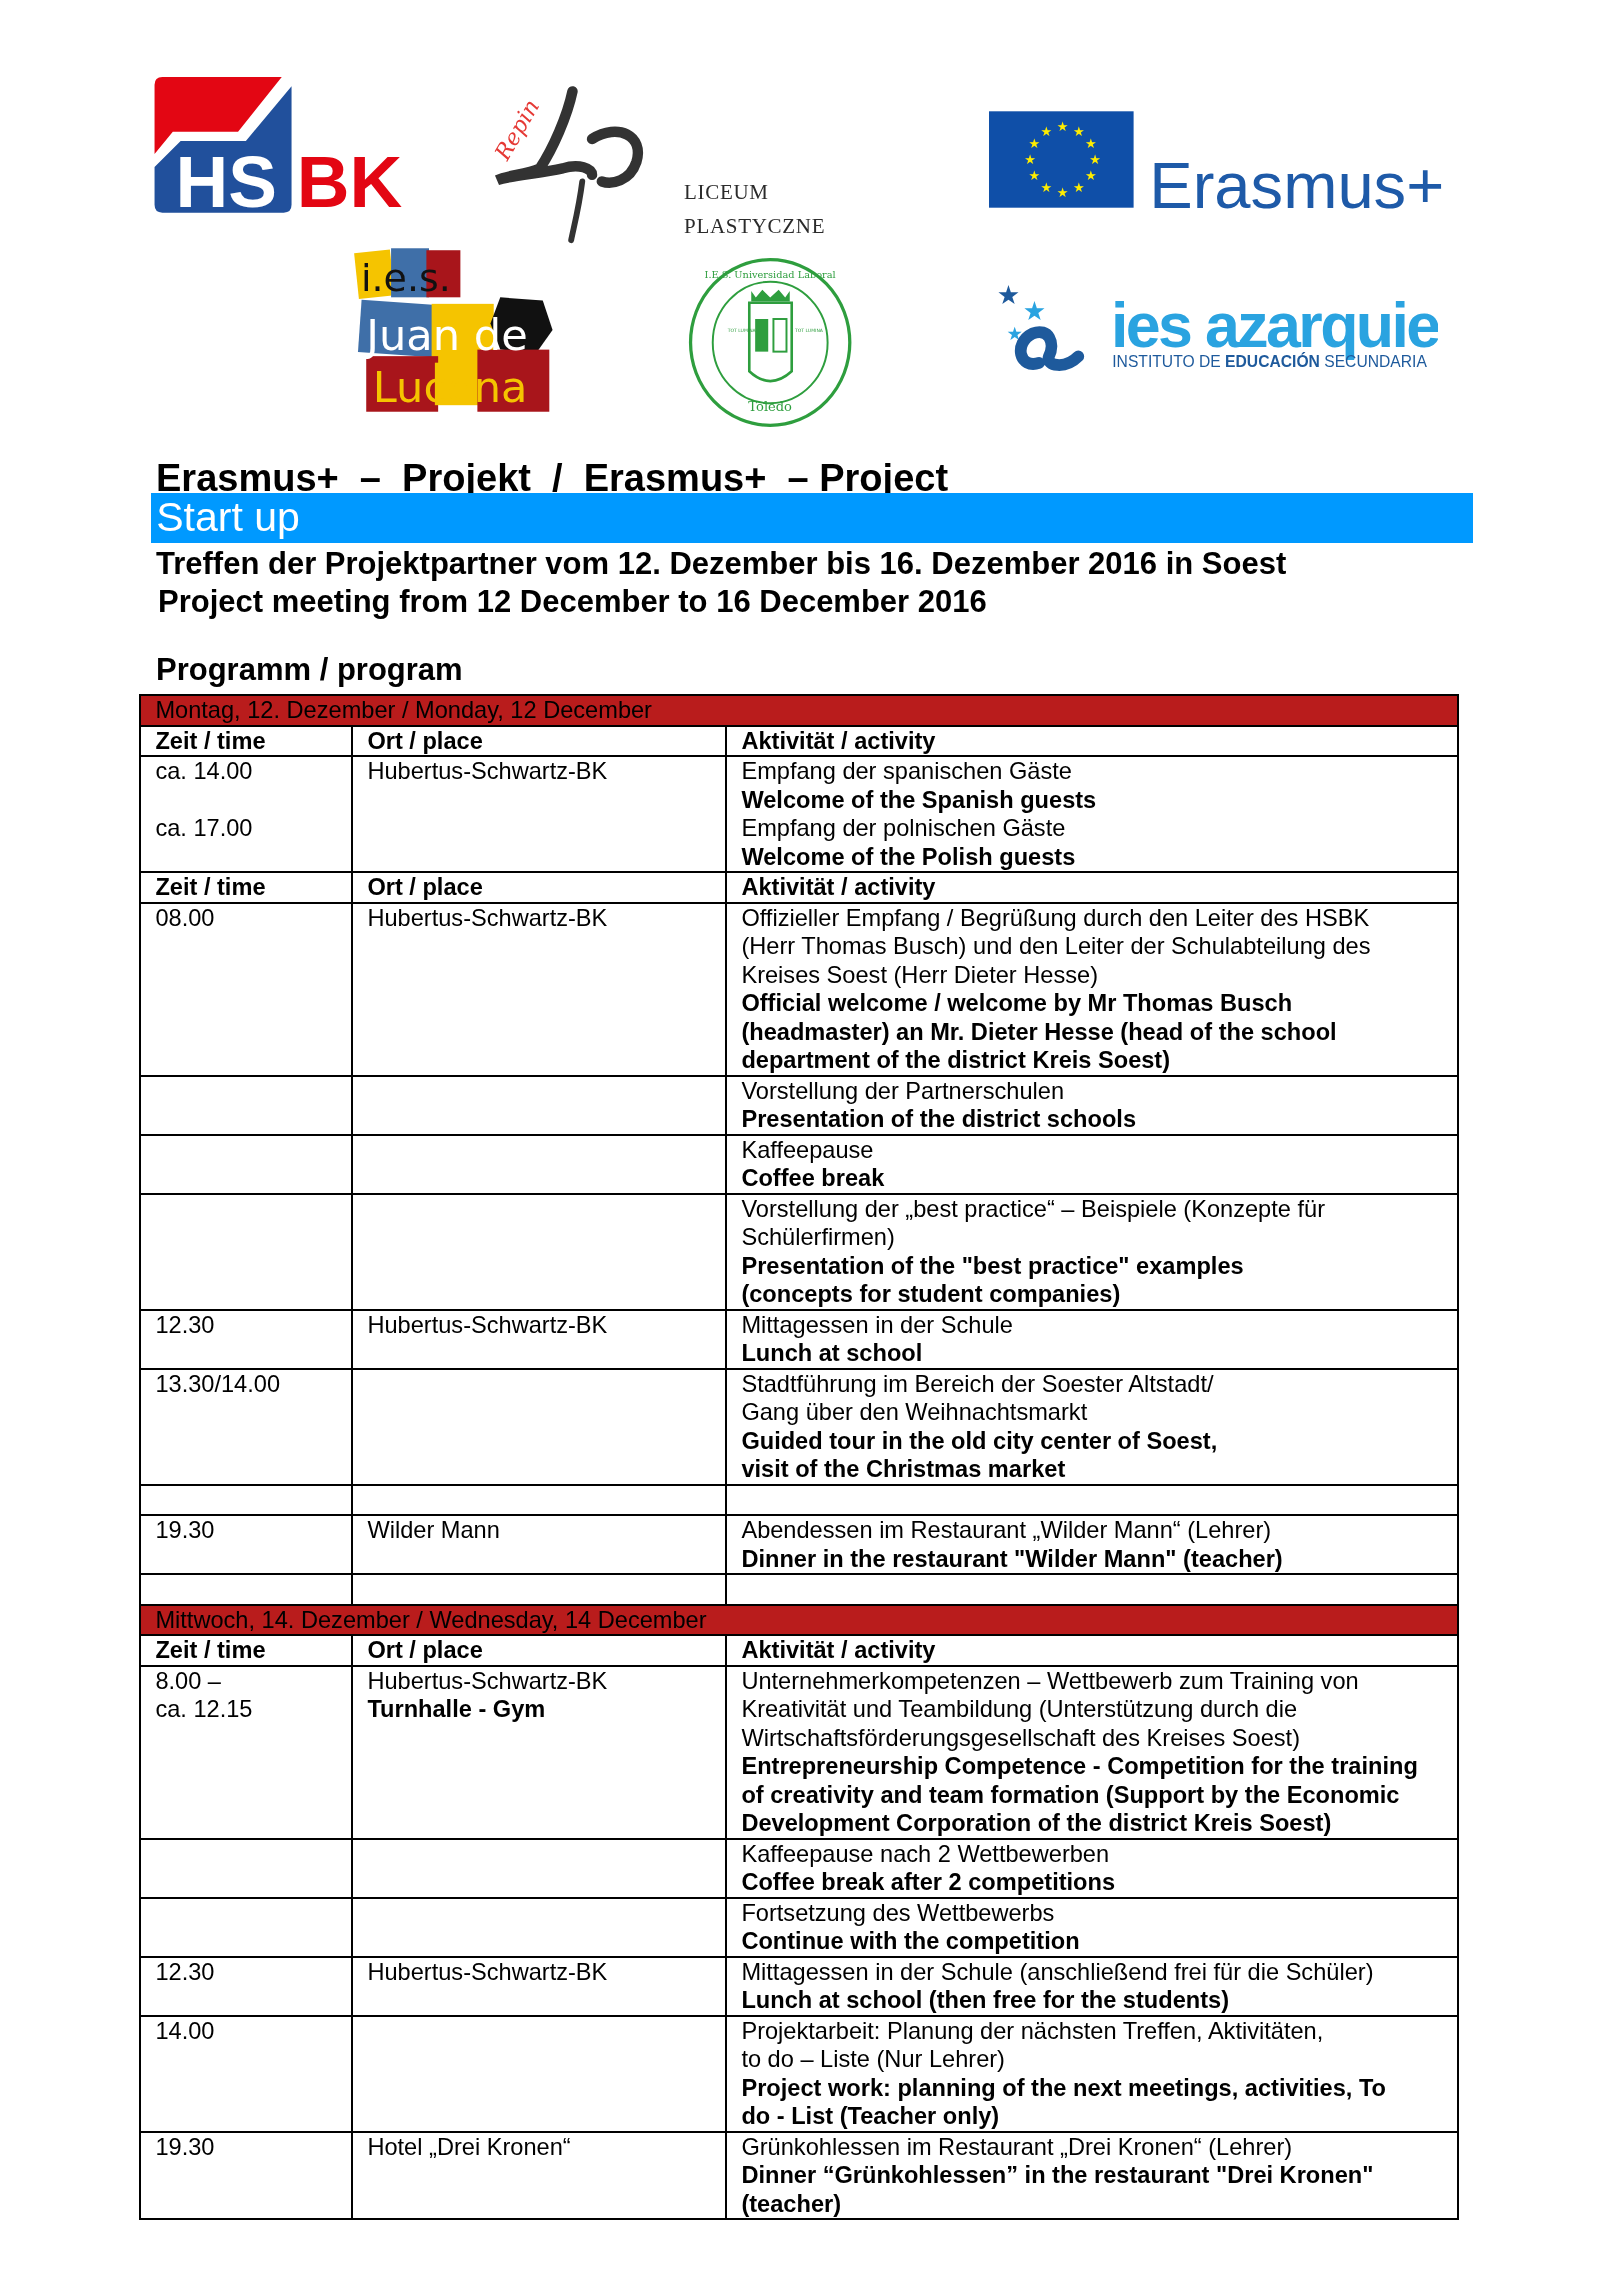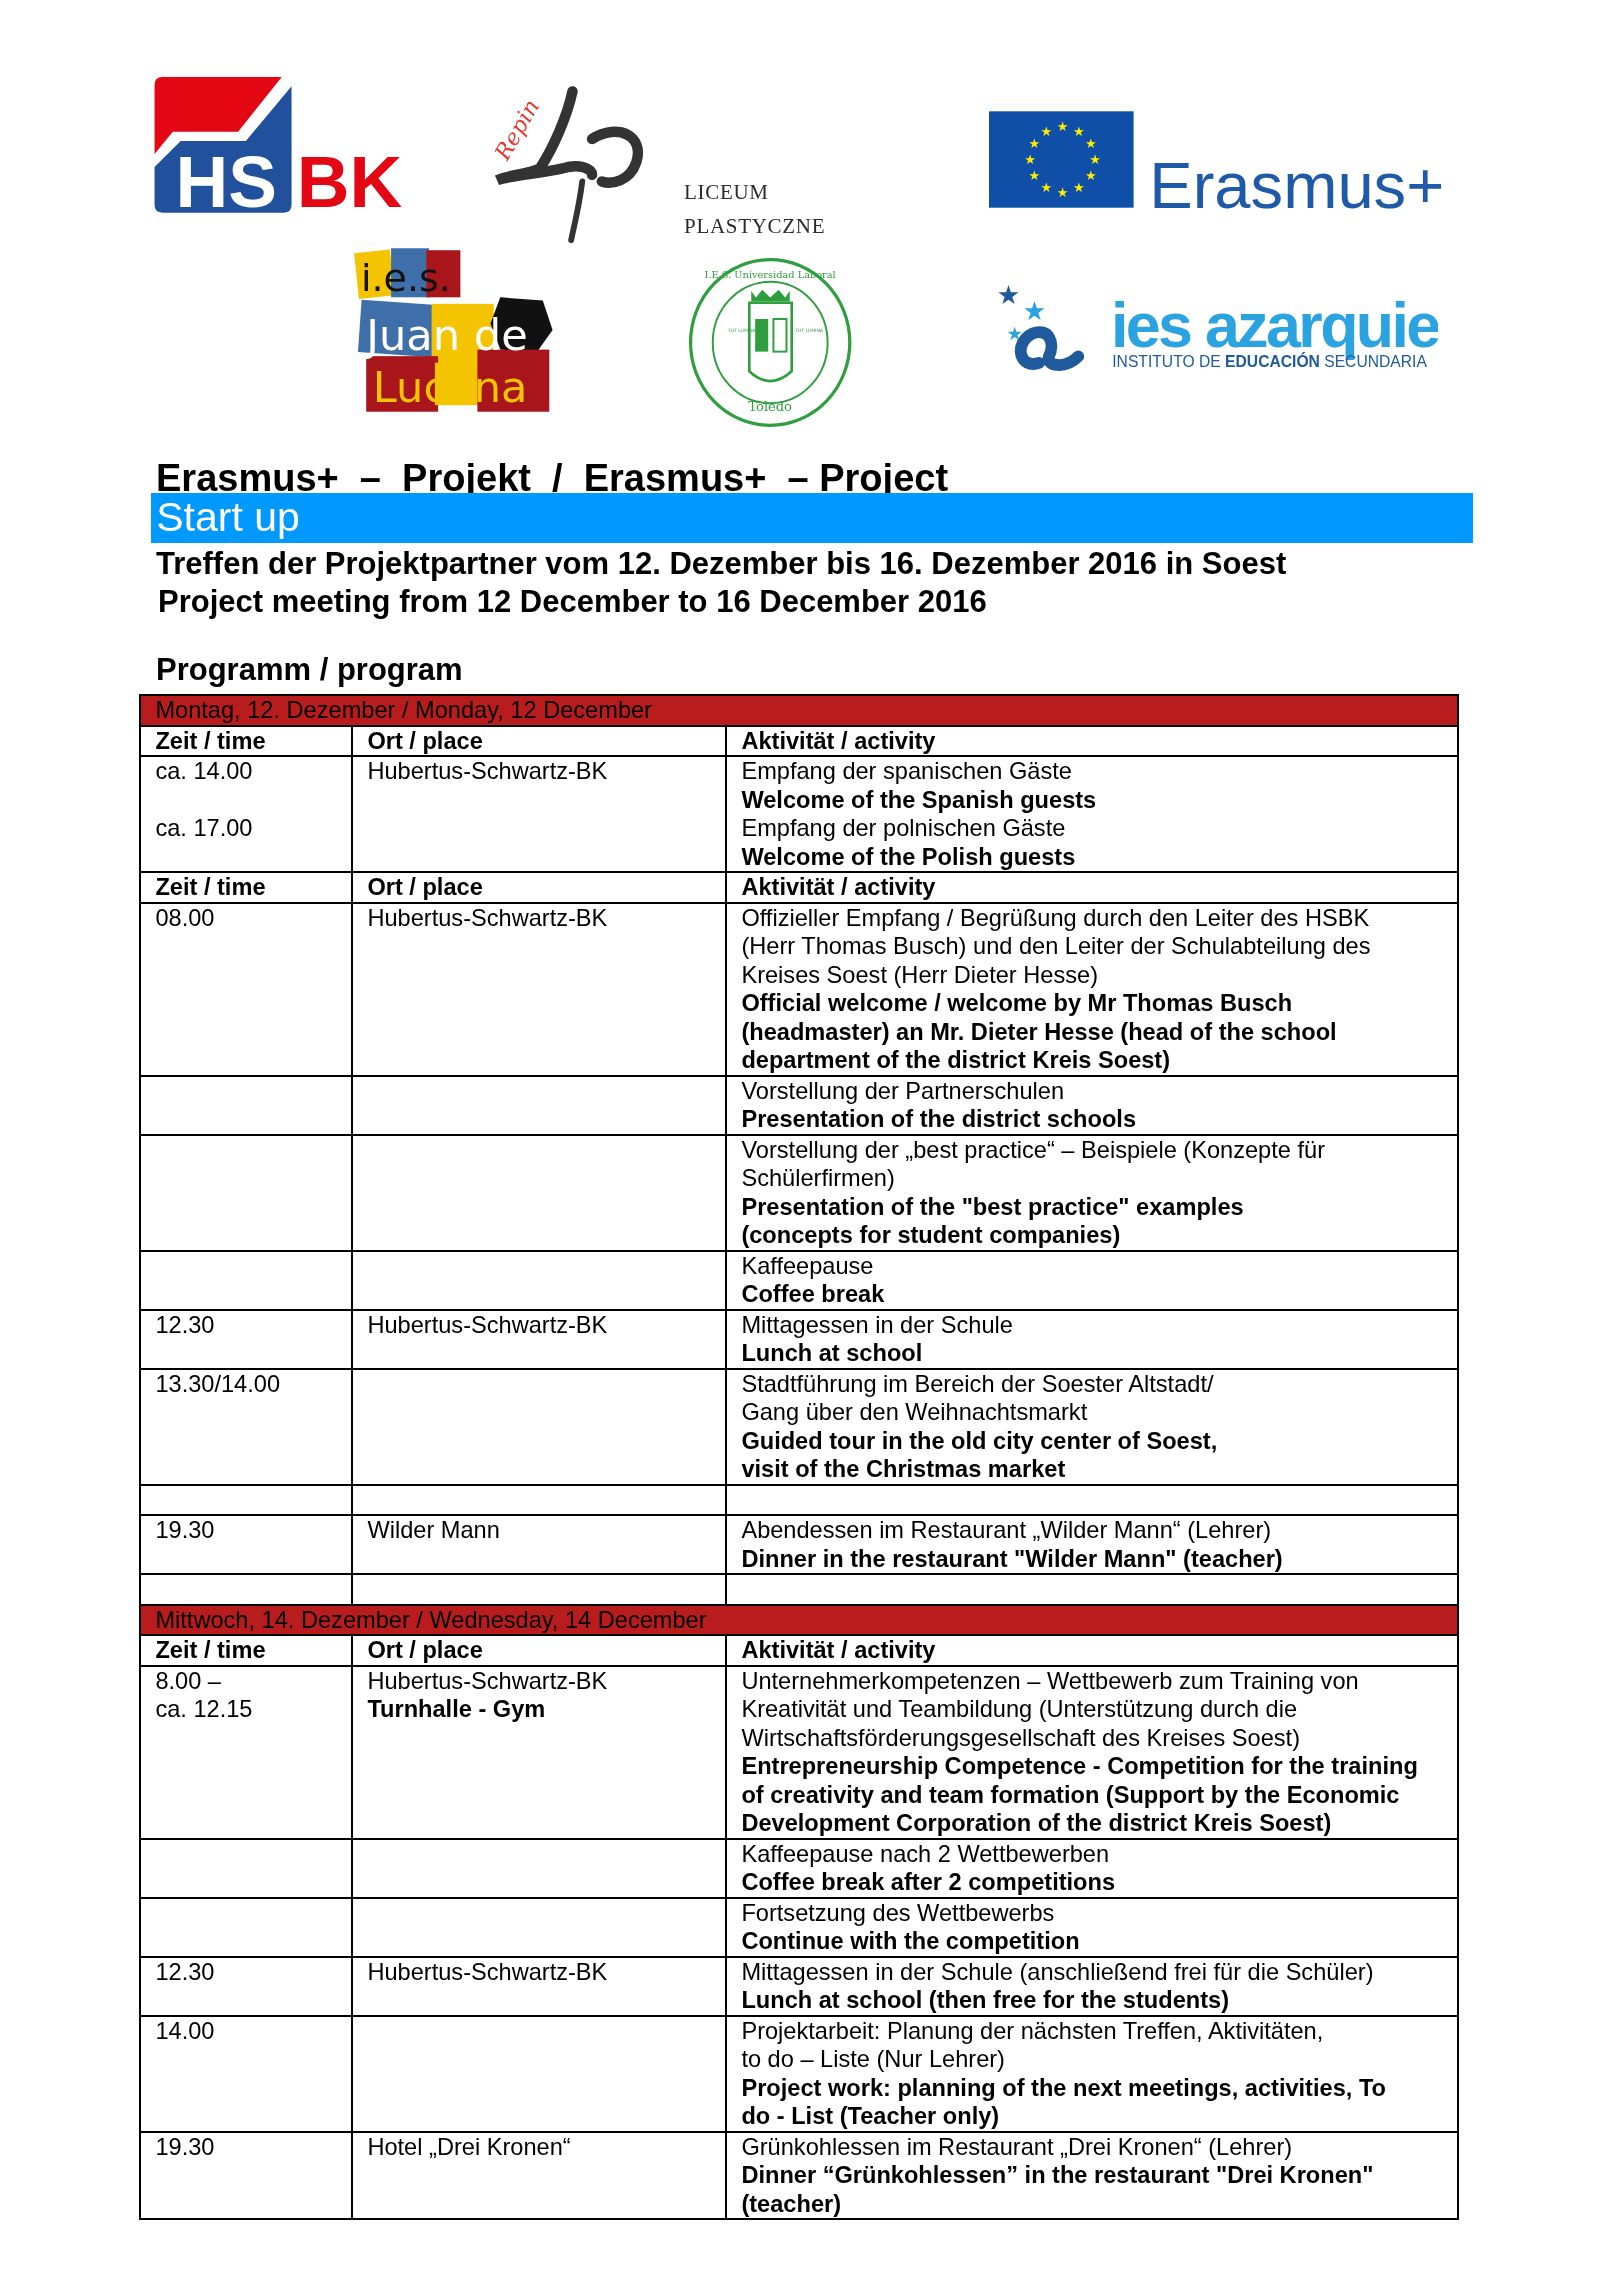--- a/index.html
+++ b/index.html
@@ -196,32 +196,32 @@
         <td></td>
         <td>
           <span class="de">Vorstellung der Partnerschulen</span>
           <span class="en">Presentation of the district schools</span>
         </td>
       </tr>
       <tr>
         <td></td>
         <td></td>
         <td>
+          <span class="de">Kaffeepause</span>
+          <span class="en">Coffee break</span>
+        </td>
+      </tr>
+      <tr>
+        <td></td>
+        <td></td>
+        <td>
           <span class="de">Vorstellung der „best practice“ – Beispiele (Konzepte für</span>
           <span class="de">Schülerfirmen)</span>
           <span class="en">Presentation of the "best practice" examples</span>
           <span class="en">(concepts for student companies)</span>
-        </td>
-      </tr>
-      <tr>
-        <td></td>
-        <td></td>
-        <td>
-          <span class="de">Kaffeepause</span>
-          <span class="en">Coffee break</span>
         </td>
       </tr>
       <tr>
         <td>
           <span class="line">12.30</span>
         </td>
         <td>
           <span class="line">Hubertus-Schwartz-BK</span>
         </td>
         <td>

